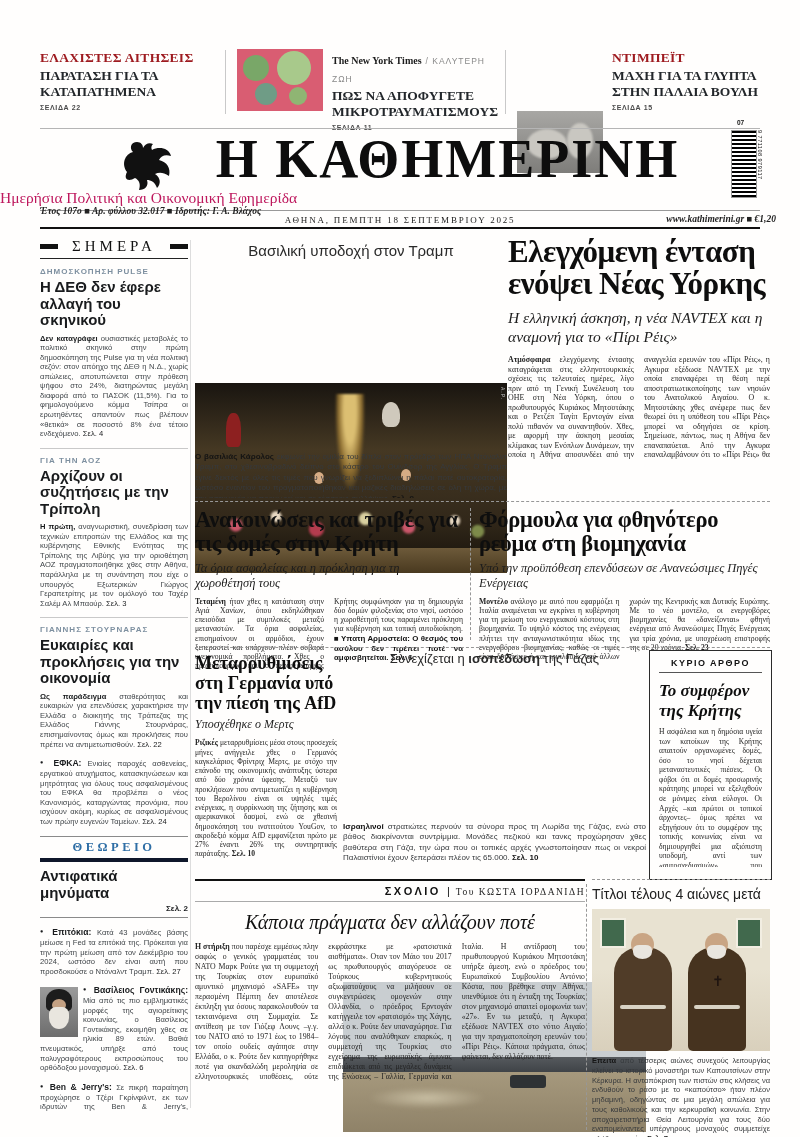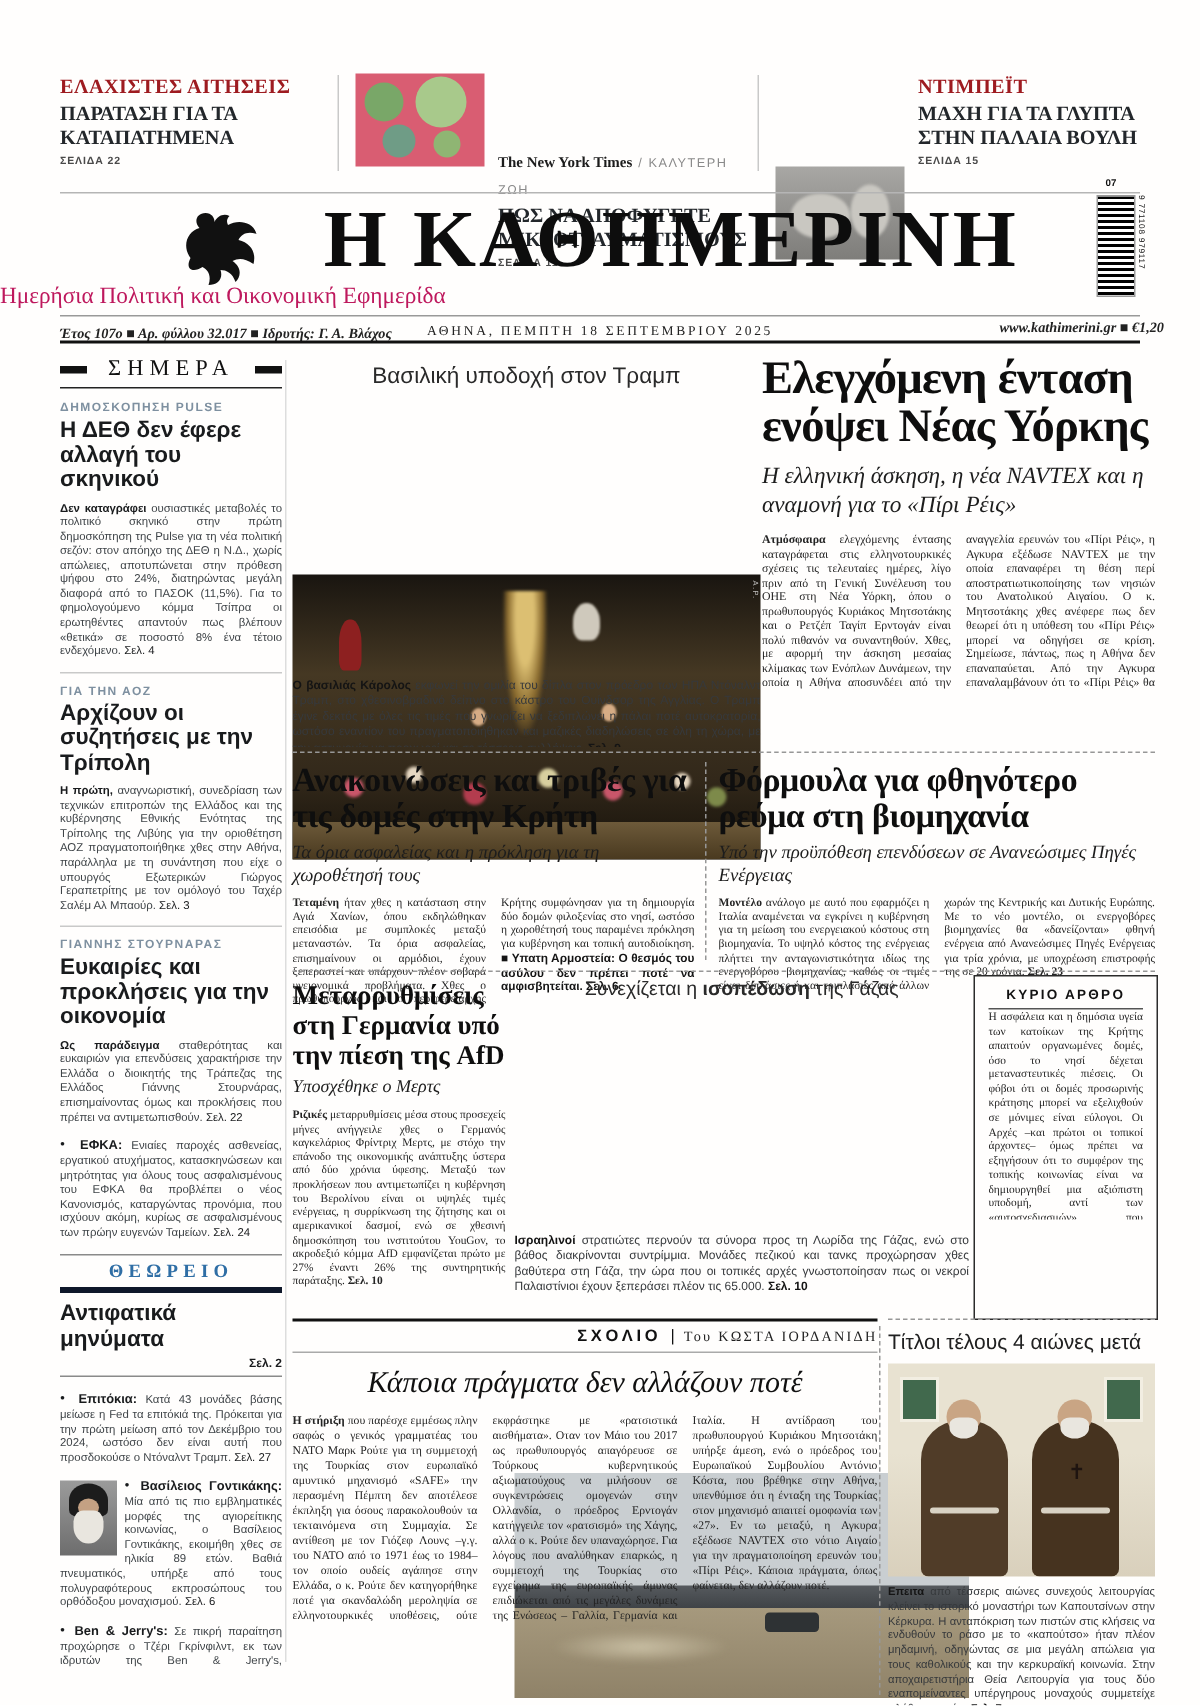--- a/index.html
+++ b/index.html
@@ -133,21 +133,21 @@
     <div class="t-title">ΠΑΡΑΤΑΣΗ ΓΙΑ ΤΑ ΚΑΤΑΠΑΤΗΜΕΝΑ</div>
     <div class="t-page">ΣΕΛΙΔΑ 22</div>
   </div>
   <div class="abs vrule" style="left:225px;top:50px;height:64px;"></div>
   <div class="abs ph nyt-illo teaser-img" style="left:237px;top:49px;width:86px;height:62px;">
     <i style="left:6px;top:6px;width:26px;height:26px;background:#79a768;"></i>
     <i style="left:40px;top:2px;width:34px;height:34px;background:#a8c98b;"></i>
     <i style="left:18px;top:34px;width:22px;height:22px;background:#6f9c86;"></i>
     <i style="left:52px;top:38px;width:18px;height:18px;background:#8fb573;"></i>
   </div>
-  <div class="abs" style="left:332px;top:50px;width:163px;margin-top:48px;">
+  <div class="abs" style="left:332px;top:50px;width:163px;">
     <div>
       <span class="nyt-brand">The New York Times</span>
       <span class="nyt-sect">/ ΚΑΛΥΤΕΡΗ ΖΩΗ</span>
     </div>
     <div class="t-title">ΠΩΣ ΝΑ ΑΠΟΦΥΓΕΤΕ ΜΙΚΡΟΤΡΑΥΜΑΤΙΣΜΟΥΣ</div>
     <div class="t-page">ΣΕΛΙΔΑ 11</div>
   </div>
   <div class="abs vrule" style="left:505px;top:50px;height:64px;"></div>
   <div class="abs ph sculpt teaser-img" style="left:517px;top:49px;width:86px;height:62px;">
     <i style="left:10px;top:18px;width:40px;height:30px;"></i>
@@ -164,21 +164,21 @@
     <svg width="62" height="56" viewBox="0 0 60 56" aria-hidden="true">
       <path fill="#111" d="M8,34 C2,26 6,16 14,14 C10,10 12,4 18,4 C22,4 24,7 24,10 C26,6 30,4 34,6 C32,8 32,10 33,12 C40,8 50,10 52,18 C46,16 42,18 40,22 C48,24 52,30 50,38 C44,34 40,34 36,36 C42,40 42,46 38,50 C36,44 32,42 28,42 C30,48 26,52 20,52 C22,46 20,42 16,40 C10,44 4,42 8,34 Z"></path>
     </svg>
   </div>
   <div class="abs mast-title" style="left:175px;top:128px;width:545px;">Η ΚΑΘΗΜΕΡΙΝΗ</div>
   <div class="abs barcode-issue" style="left:737px;top:119px;">07</div>
   <div class="abs barcode" style="left:731px;top:130px;width:24px;height:66px;"></div>
   <div class="abs barcode-num" style="left:757px;top:130px;height:66px;">9 771108 979117</div>
   <div class="abs mast-sub" style="left:0;top:189px;width:800px;">Ημερήσια Πολιτική και Οικονομική Εφημερίδα</div>
   <div class="abs" style="left:40px;top:210px;width:720px;border-top:1px solid #999;"></div>
-  <div class="abs dateline" style="left:40px;top:218px;">Έτος 107ο ■ Αρ. φύλλου 32.017 ■ Ιδρυτής: Γ. Α. Βλάχος</div>
+  <div class="abs dateline" style="left:40px;top:206px;">Έτος 107ο ■ Αρ. φύλλου 32.017 ■ Ιδρυτής: Γ. Α. Βλάχος</div>
   <div class="abs dateline-c" style="left:280px;top:215px;width:240px;">ΑΘΗΝΑ, ΠΕΜΠΤΗ 18 ΣΕΠΤΕΜΒΡΙΟΥ 2025</div>
   <div class="abs dateline" style="right:24px;top:214px;position:absolute;">www.kathimerini.gr ■ €1,20</div>
   <div class="abs" style="left:40px;top:227px;width:720px;border-top:2.5px solid #111;"></div>
 
   <div class="abs sidebar sans">
     <div class="simera">
       <span class="bar"></span>
       <span class="txt">ΣΗΜΕΡΑ</span>
       <span class="bar"></span>
     </div>
@@ -287,20 +287,21 @@
       <span class="tank"></span>
       <span class="dust"></span>
     <span class="credit" style="color:#555;">E.P.A.</span>
   </div>
   <div class="abs caption" style="left:343px;top:822px;width:303px;height:44px;overflow:hidden;">
     <span class="cap-lead">Ισραηλινοί</span><span> στρατιώτες περνούν τα σύνορα προς τη Λωρίδα της Γάζας, ενώ στο βάθος διακρίνονται συντρίμμια. Μονάδες πεζικού και τανκς προχώρησαν χθες βαθύτερα στη Γάζα, την ώρα που οι τοπικές αρχές γνωστοποίησαν πως οι νεκροί Παλαιστίνιοι έχουν ξεπεράσει πλέον τις 65.000. </span><span class="cap-page">Σελ. 10</span>
   </div>
 
   <div class="abs edit-box" style="left:649px;top:650px;width:103px;height:215px;">
     <div class="edit-lbl">ΚΥΡΙΟ ΑΡΘΡΟ</div>
+    <div class="edit-title">Το συμφέρον της Κρήτης</div>
     <div class="edit-body" style="height:140px;">Η ασφάλεια και η δημόσια υγεία των κατοίκων της Κρήτης απαιτούν οργανωμένες δομές, όσο το νησί δέχεται μεταναστευτικές πιέσεις. Οι φόβοι ότι οι δομές προσωρινής κράτησης μπορεί να εξελιχθούν σε μόνιμες είναι εύλογοι. Οι Αρχές –και πρώτοι οι τοπικοί άρχοντες– όμως πρέπει να εξηγήσουν ότι το συμφέρον της τοπικής κοινωνίας είναι να δημιουργηθεί μια αξιόπιστη υποδομή, αντί των «αυτοσχεδιασμών» που υφίστανται τώρα.</div>
   </div>
 
   <div class="abs" style="left:195px;top:879px;width:390px;border-top:2px solid #111;"></div>
   <div class="abs" style="left:195px;top:885px;width:390px;">
     <div class="comm-hdr">
       <span class="comm-lbl">ΣΧΟΛΙΟ</span>
       <span class="comm-sep">|</span>
       <span class="comm-by">Του ΚΩΣΤΑ ΙΟΡΔΑΝΙΔΗ</span>
     </div>

